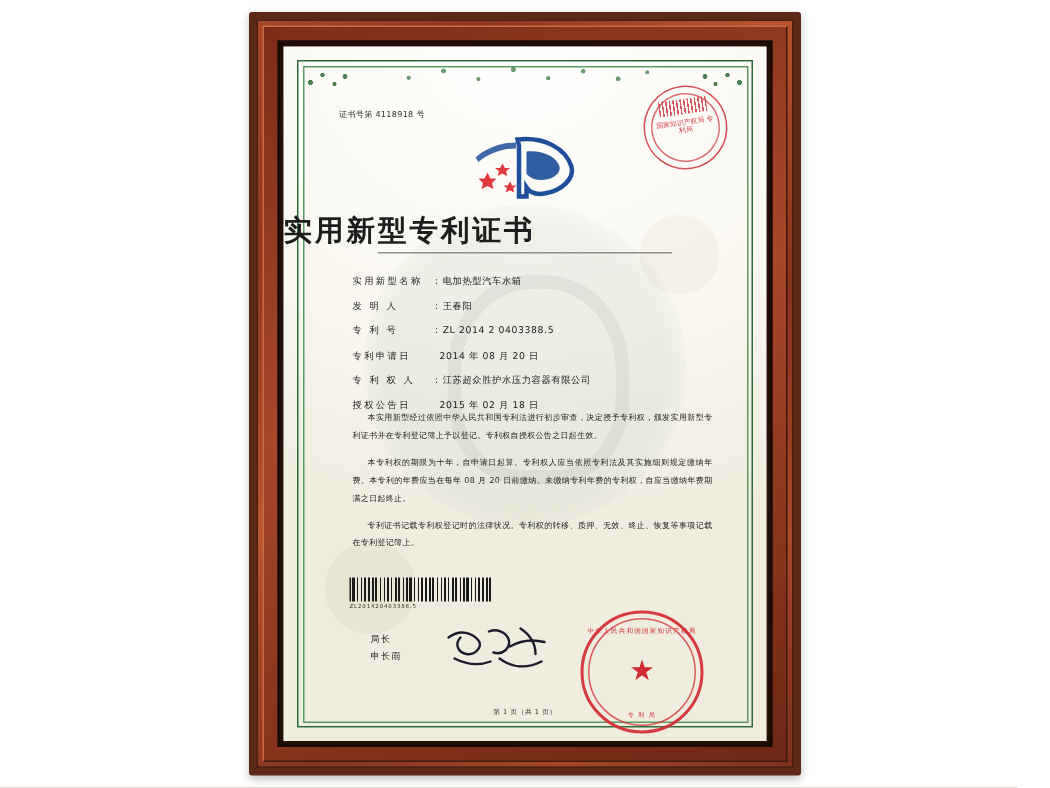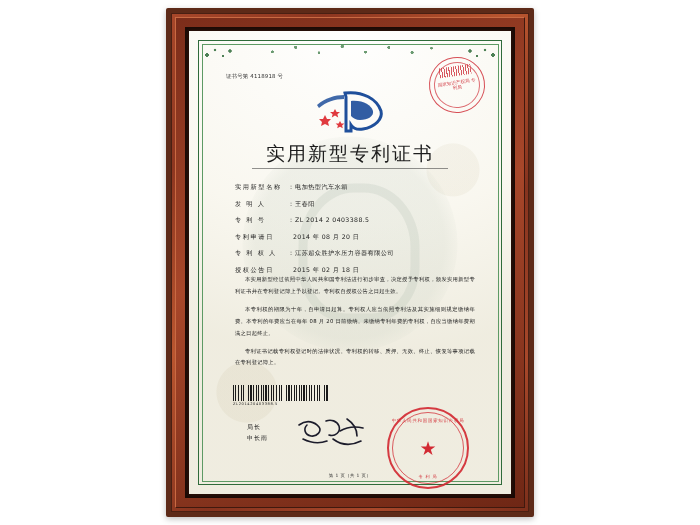--- a/index.html
+++ b/index.html
@@ -177,23 +177,23 @@
     left: 50%; top: 58px;
     transform: translateX(-50%);
     width: 78px; height: 44px;
   }
   .logo svg { display:block; }
 
   
   .doc-title {
     position: absolute;
     left: 0; right: 0; top: 110px;
-    text-align: center;
+    text-align: left;
     font-size: 19px;
-    font-weight: normal;
+    font-weight: bold;
     color: #1d1d1d;
     letter-spacing: 2px;
     font-family: "DejaVu Sans", sans-serif;
   }
   .title-rule {
     position: absolute;
     left: 50%; transform: translateX(-50%);
     top: 137px;
     width: 196px; height: 1px;
     background: #3a3a3a;

